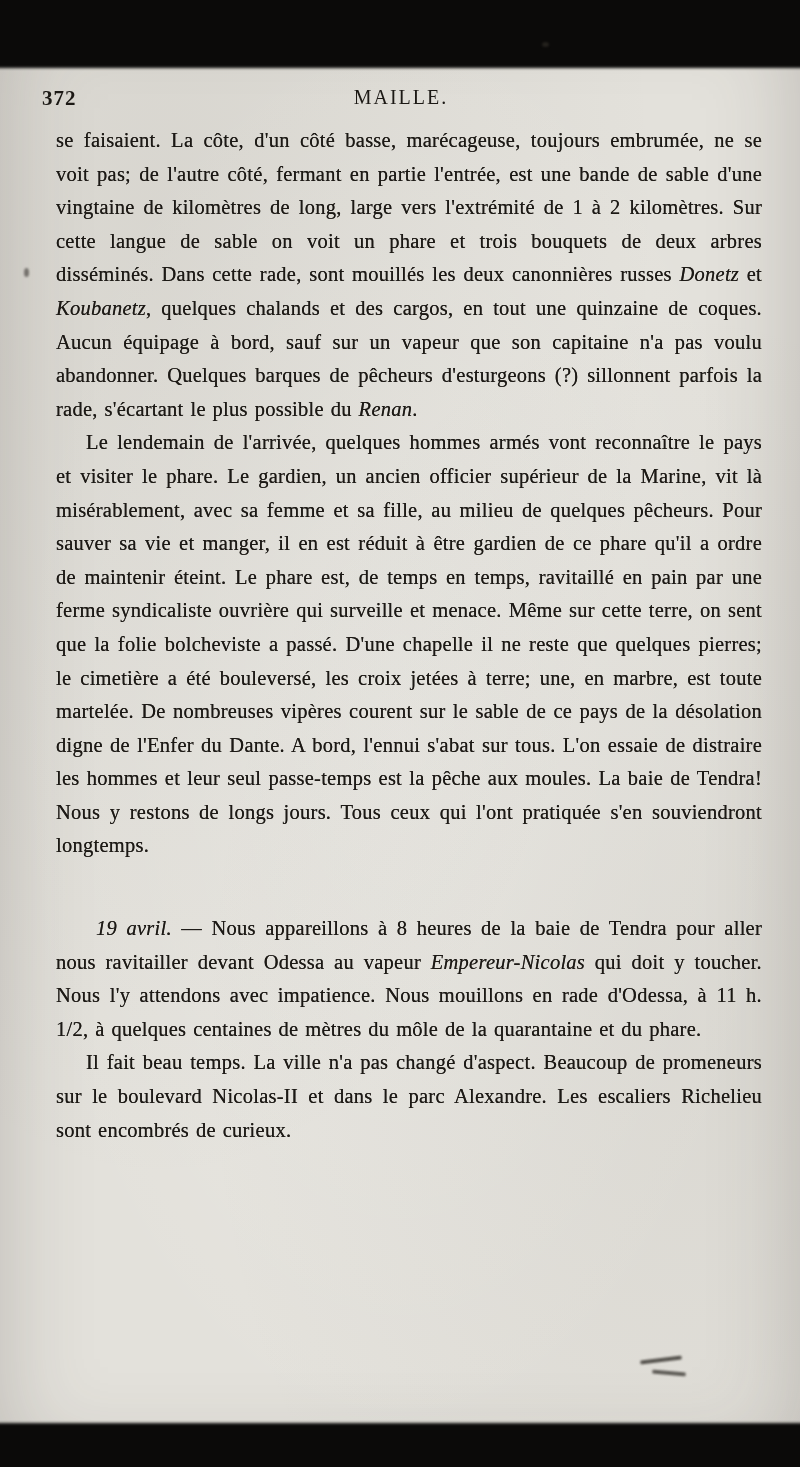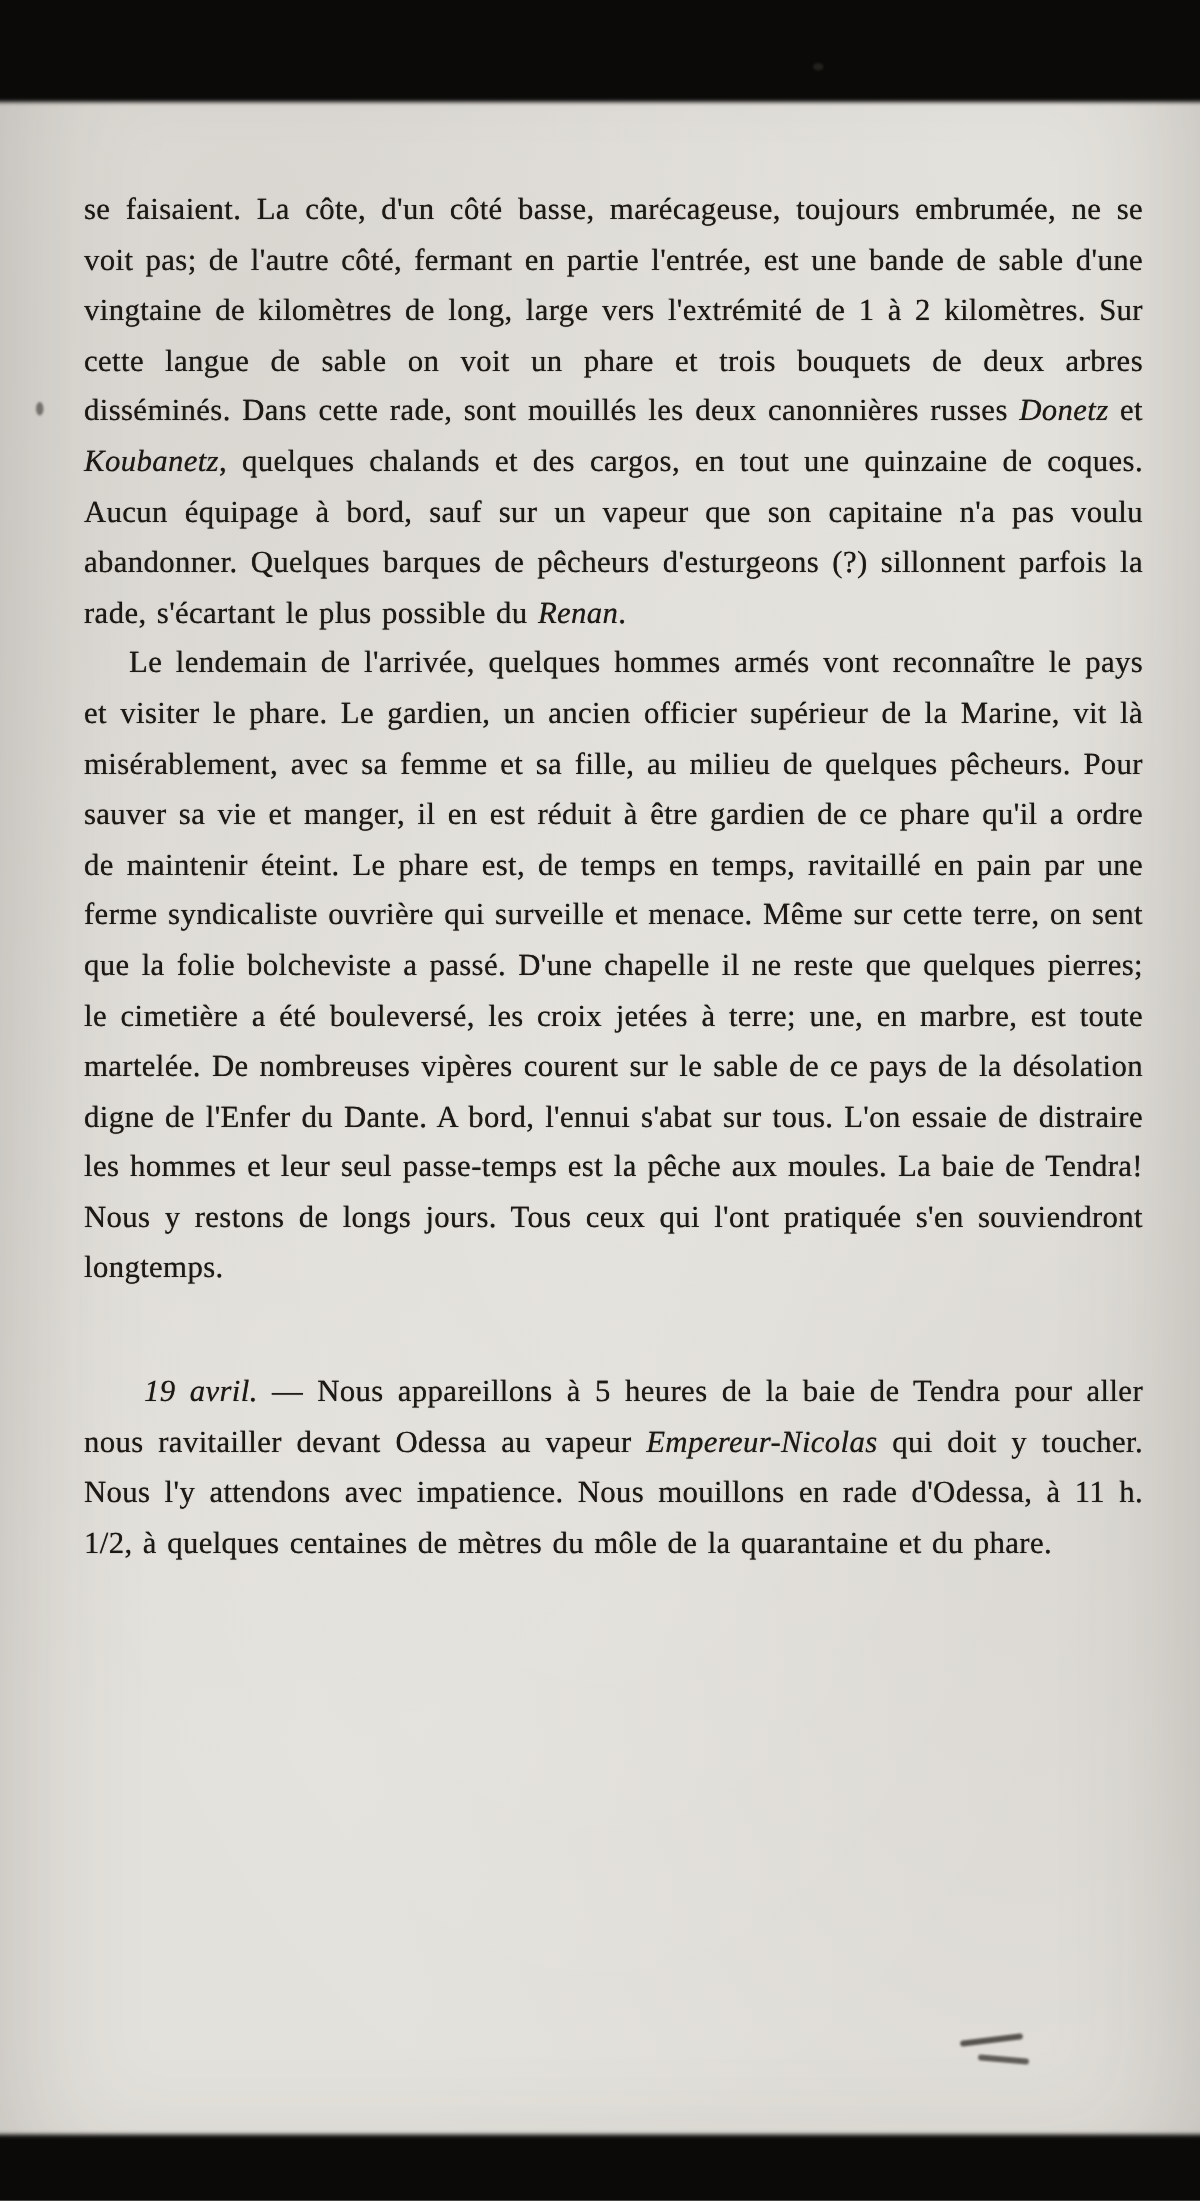--- a/index.html
+++ b/index.html
@@ -71,25 +71,30 @@
   .para{margin:0;}
   .para.indented{text-indent:30px;}
   .para.date-entry{text-indent:40px;margin-top:49px;}
   .para i{font-style:italic;}
 </style>
 </head>
 <body>
 
 <div class="page">
 
+  <div class="header">
+    <span class="page-number">372</span>
+    <span class="running-title">MAILLE.</span>
+  </div>
 
   <div class="body-text">
       <p class="para"><span>se faisaient. La côte, d'un côté basse, marécageuse, toujours embrumée, ne se voit pas; de l'autre côté, fermant en partie l'entrée, est une bande de sable d'une vingtaine de kilomètres de long, large vers l'extrémité de 1 à 2 kilomètres. Sur cette langue de sable on voit un phare et trois bouquets de deux arbres disséminés. Dans cette rade, sont mouillés les deux canonnières russes </span><i>Donetz</i><span> et </span><i>Koubanetz</i><span>, quelques chalands et des cargos, en tout une quinzaine de coques. Aucun équipage à bord, sauf sur un vapeur que son capitaine n'a pas voulu abandonner. Quelques barques de pêcheurs d'esturgeons (?) sillonnent parfois la rade, s'écartant le plus possible du </span><i>Renan</i><span>.</span></p>
       <p class="para indented"><span>Le lendemain de l'arrivée, quelques hommes armés vont reconnaître le pays et visiter le phare. Le gardien, un ancien officier supérieur de la Marine, vit là misérablement, avec sa femme et sa fille, au milieu de quelques pêcheurs. Pour sauver sa vie et manger, il en est réduit à être gardien de ce phare qu'il a ordre de maintenir éteint. Le phare est, de temps en temps, ravitaillé en pain par une ferme syndicaliste ouvrière qui surveille et menace. Même sur cette terre, on sent que la folie bolcheviste a passé. D'une chapelle il ne reste que quelques pierres; le cimetière a été bouleversé, les croix jetées à terre; une, en marbre, est toute martelée. De nombreuses vipères courent sur le sable de ce pays de la désolation digne de l'Enfer du Dante. A bord, l'ennui s'abat sur tous. L'on essaie de distraire les hommes et leur seul passe-temps est la pêche aux moules. La baie de Tendra! Nous y restons de longs jours. Tous ceux qui l'ont pratiquée s'en souviendront longtemps.</span></p>
-      <p class="para date-entry"><i>19 avril.</i><span> — Nous appareillons à 5 heures de la baie de Tendra pour aller nous ravitailler devant Odessa au vapeur </span><i>Empereur-Nicolas</i><span> qui doit y toucher. Nous l'y attendons avec impatience. Nous mouillons en rade d'Odessa, à 11 h. 1/2, à quelques centaines de mètres du môle de la quarantaine et du phare.</span></p>
+      <p class="para date-entry"><i>19 avril.</i><span> — Nous appareillons à 8 heures de la baie de Tendra pour aller nous ravitailler devant Odessa au vapeur </span><i>Empereur-Nicolas</i><span> qui doit y toucher. Nous l'y attendons avec impatience. Nous mouillons en rade d'Odessa, à 11 h. 1/2, à quelques centaines de mètres du môle de la quarantaine et du phare.</span></p>
+      <p class="para indented"><span>Il fait beau temps. La ville n'a pas changé d'aspect. Beaucoup de promeneurs sur le boulevard Nicolas-II et dans le parc Alexandre. Les escaliers Richelieu sont encombrés de curieux.</span></p>
     </div>
 
   <div class="edge-top"></div>
   <div class="edge-bottom"></div>
   <div class="speck dot-top"></div>
   <div class="speck tilde-1"></div>
   <div class="speck tilde-2"></div>
   <div class="speck mark-left"></div>
 
 </div>

